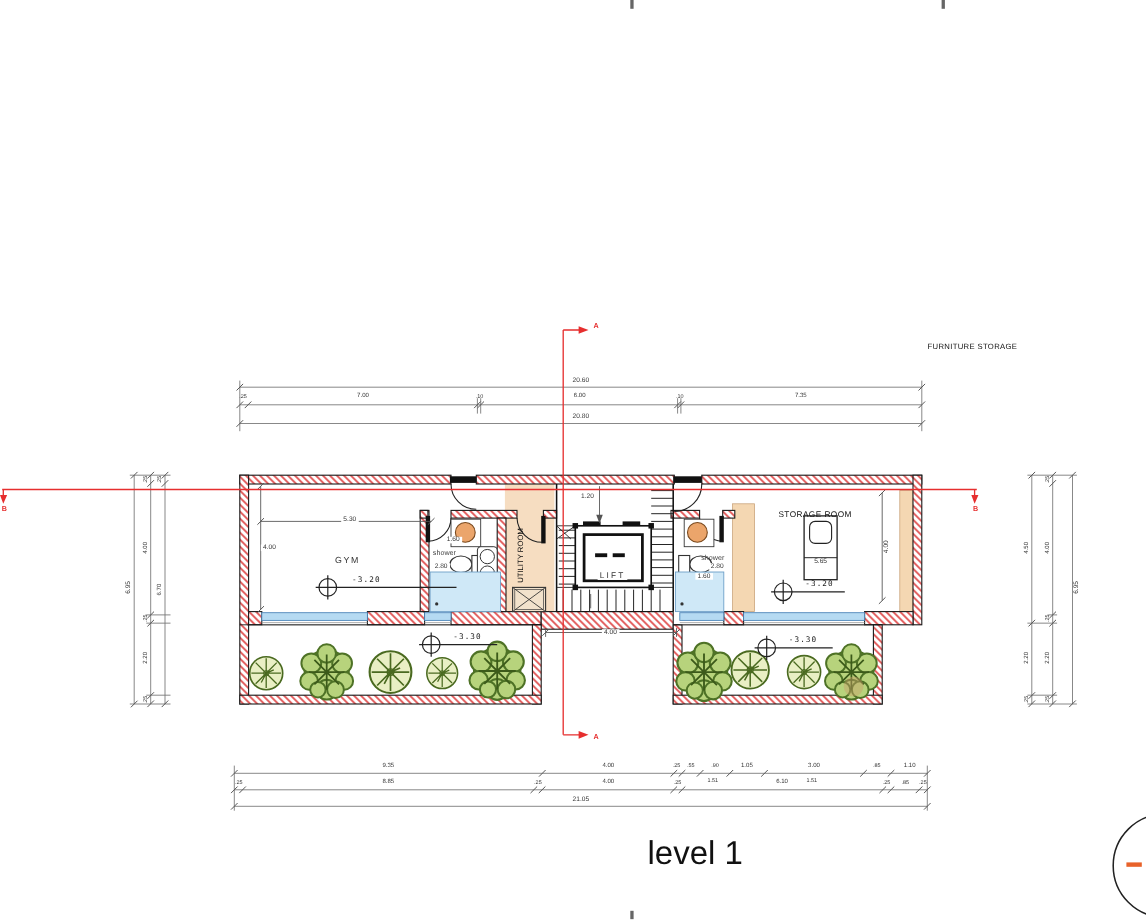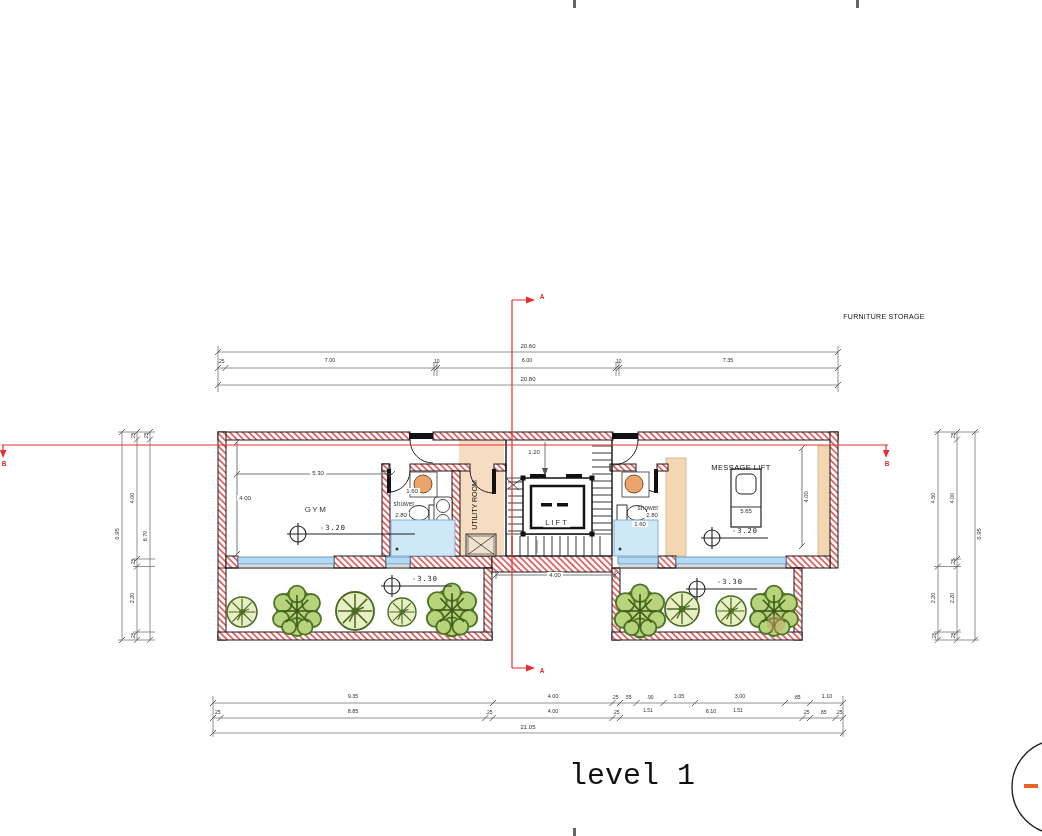--- a/index.html
+++ b/index.html
@@ -5,21 +5,21 @@
   html,body{margin:0;padding:0;background:#fff;}
   #canvas{position:relative;width:1042px;height:836px;background:#fff;overflow:hidden;
           font-family:"Liberation Sans",sans-serif;}
   svg{position:absolute;left:0;top:0;}
   .lb{position:absolute;transform:translate(-50%,-50%);color:#333;white-space:nowrap;
       line-height:1;font-family:"Liberation Sans",sans-serif;}
   .rot{transform:translate(-50%,-50%) rotate(-90deg);}
   .bg{background:#fff;padding:0 2px;}
   .red{color:#e62e2e;font-weight:bold;}
   .cad{font-family:"DejaVu Sans Mono",monospace;letter-spacing:1px;color:#222;}
-  .ttl{color:#111;font-family:Liberation Mono, monospace;}
+  .ttl{color:#111;}
 </style>
 </head>
 <body>
 
 <div id="canvas">
 
 <svg width="1042" height="836" viewBox="0 0 1042 836">
   <defs>
     <pattern id="hatch" width="4.5" height="4.5" patternUnits="userSpaceOnUse" patternTransform="rotate(-45)">
       <rect width="4.5" height="4.5" fill="#ffffff"></rect>
@@ -233,21 +233,21 @@
   <g>
     <circle cx="1059" cy="787" r="47" fill="none" stroke="#222" stroke-width="1.4"></circle>
     <rect x="1024" y="784" width="14" height="4" fill="#e8622a"></rect>
   </g>
 </svg>
 
 <div class="lb" style="left:884px;top:316px;font-size:7px;color:#111;letter-spacing:.3px">FURNITURE STORAGE</div>
 <div class="lb ttl" style="left:632px;top:776px;font-size:30px">level 1</div>
 
 <div class="lb" style="left:316px;top:510px;font-size:8px;letter-spacing:1.5px">GYM</div>
-<div class="lb" style="left:741px;top:468px;font-size:7.5px;color:#111;letter-spacing:.4px">MESSAGE LIFT</div>
+<div class="lb" style="left:741px;top:468px;font-size:7.5px;color:#111;letter-spacing:.4px">STORAGE ROOM</div>
 <div class="lb rot" style="left:474px;top:505px;font-size:7px;color:#111">UTILITY ROOM</div>
 <div class="lb bg" style="left:557px;top:523px;font-size:7.5px;letter-spacing:2px">LIFT</div>
 <div class="lb" style="left:404px;top:504px;font-size:6.5px;color:#444">shower</div>
 <div class="lb" style="left:648px;top:508px;font-size:6.5px;color:#444">shower</div>
 
 <div class="lb cad" style="left:333px;top:528px;font-size:7px">-3.20</div>
 <div class="lb cad" style="left:745px;top:531px;font-size:7px">-3.20</div>
 <div class="lb cad" style="left:425px;top:579px;font-size:7px">-3.30</div>
 <div class="lb cad" style="left:730px;top:582px;font-size:7px">-3.30</div>
 

